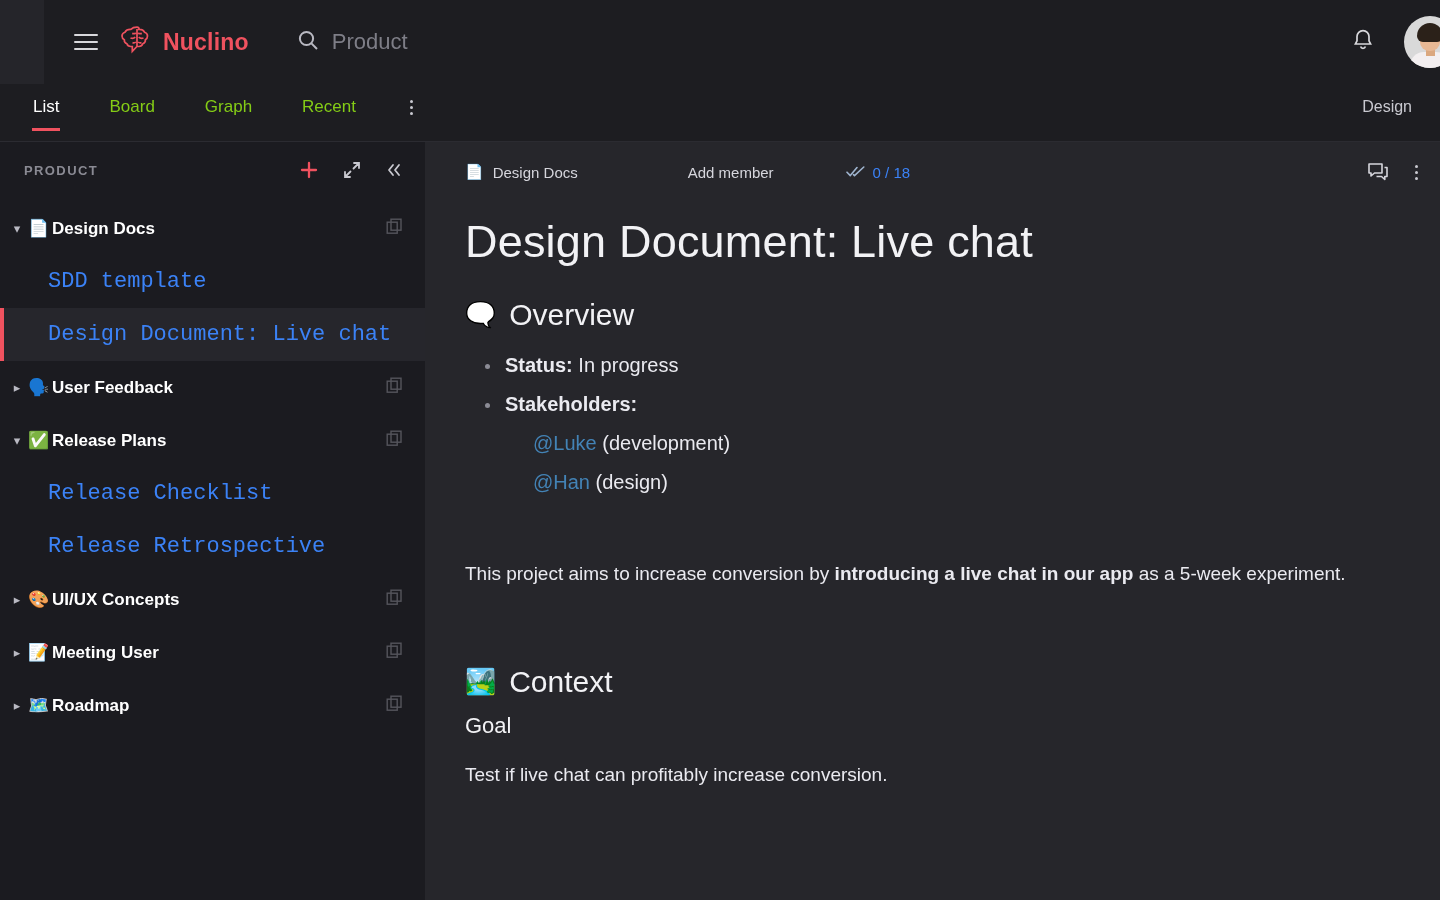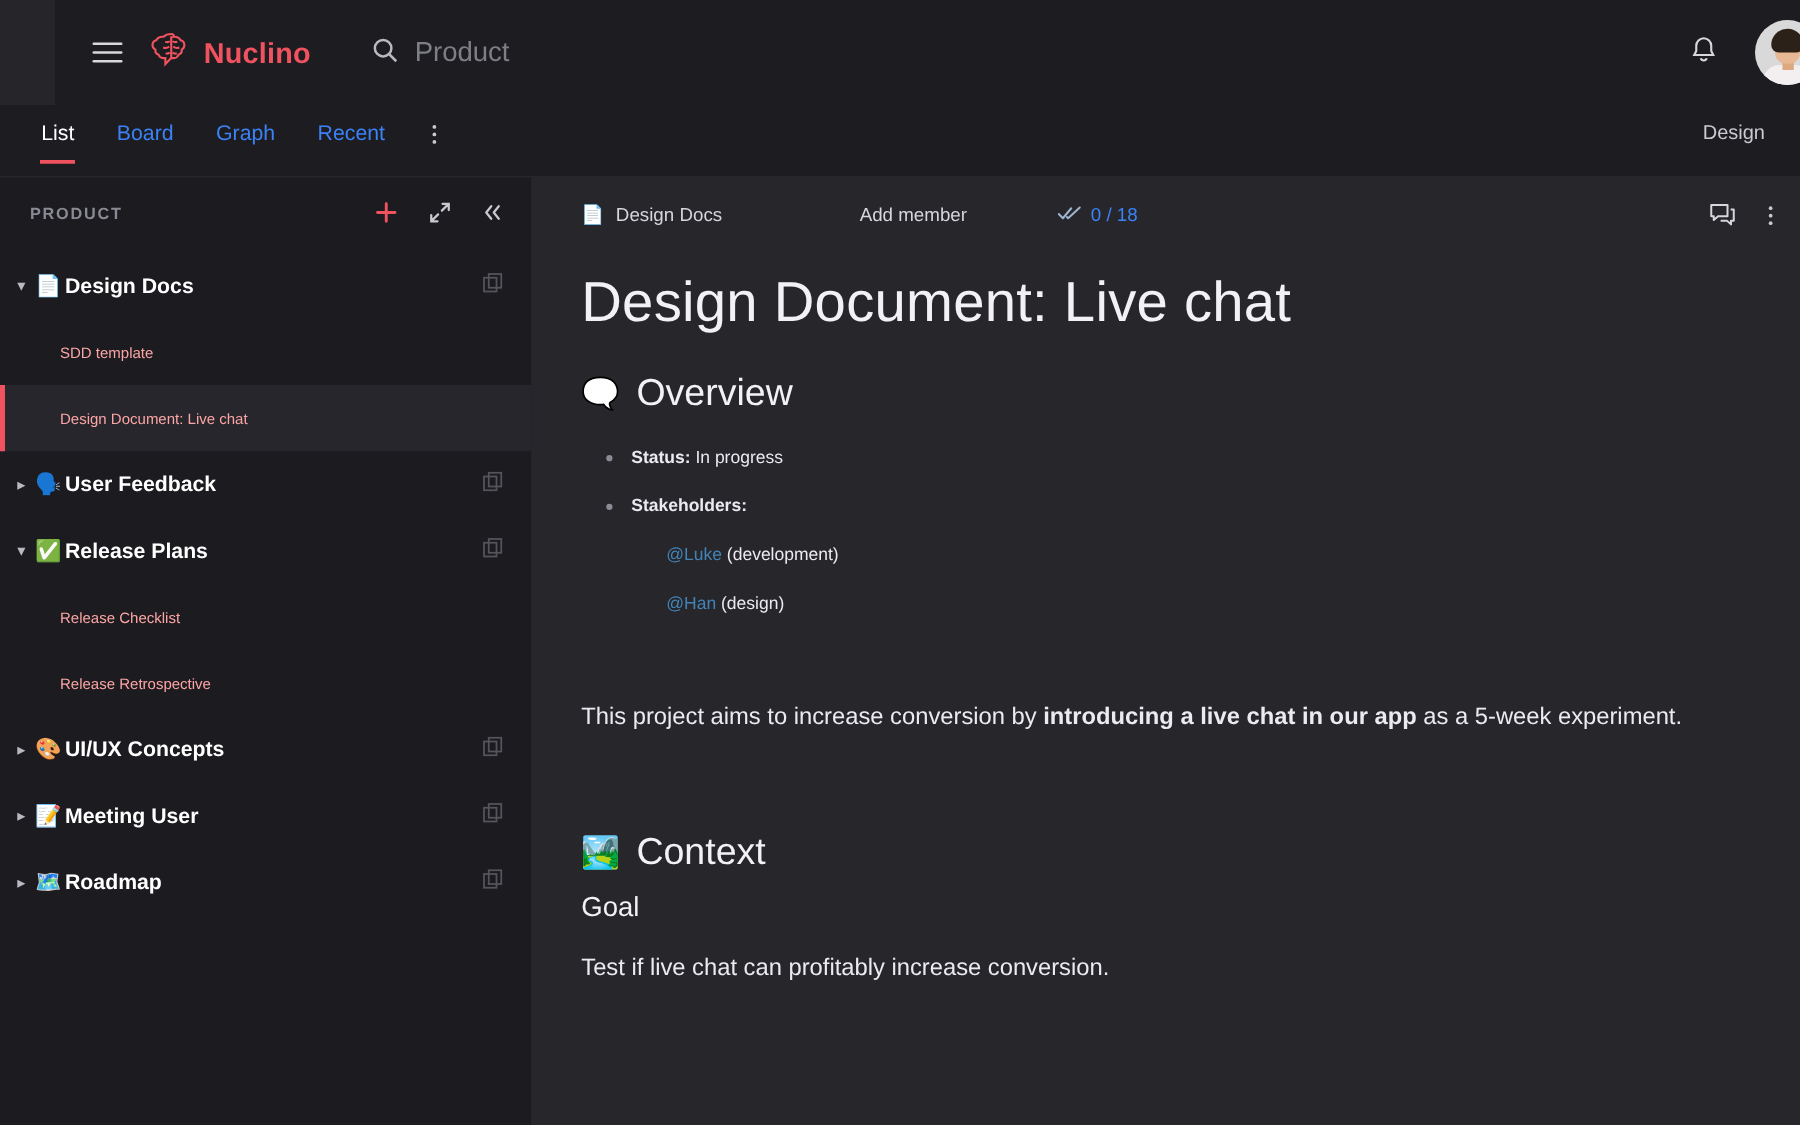--- a/index.html
+++ b/index.html
@@ -56,23 +56,23 @@
   }
 
   
   .tabbar {
     height: 58px; width: 1440px;
     background: #1d1d21;
     display: flex; align-items: flex-start;
     position: relative;
     border-bottom: 1px solid #2b2b31;
   }
-  .tabs { display: flex; align-items: center; height: 46px; padding-left: 16px; gap: 0; }
+  .tabs { display: flex; align-items: center; height: 46px; padding-left: 16px; gap: 16px; }
   .tab {
-    color: #3b82f6; font-size: 17px;
+    color: #84cc16; font-size: 17px;
     padding: 0 17px; height: 46px; line-height: 46px;
     cursor: pointer; position: relative;
   }
   .tab.active { color: #ffffff; }
   .tab.active::after {
     content: ""; position: absolute; left: 16px; right: 16px; bottom: -1px;
     height: 3px; background: #f0525f;
   }
   .tab-more {
     width: 34px; height: 46px; display: flex; align-items: center; justify-content: center;
@@ -116,21 +116,21 @@
   .tree-row.selected::before {
     content: ""; position: absolute; left: 0; top: 0; bottom: 0;
     width: 4px; background: #f0525f;
   }
   .chev {
     width: 18px; text-align: center; color: #b9b9c2; font-size: 13px;
     flex: none; margin-right: 2px; user-select: none;
   }
   .row-emoji { font-size: 17px; width: 24px; flex: none; }
   .cluster-label { color: #ffffff; font-size: 17px; font-weight: bold; }
-  .item-label { color: #fca5a5; font-size: 12px; }
+  .item-label { color: #3b82f6; font-size: 22px; font-family: Liberation Mono, monospace; }
   .row-spacer { flex: 1; }
   .copy-icon { opacity: .45; }
 
   
   .main {
     flex: 1; height: 758px; background: #26262b;
     position: relative; overflow: hidden;
   }
   .doc-toolbar {
     height: 60px; display: flex; align-items: center;
@@ -159,21 +159,21 @@
     margin-bottom: 14px; cursor: text;
   }
   h2.sec .emoji { font-size: 25px; }
   h3.sub {
     color: #f2f2f5; font-size: 22px; font-weight: 400;
     margin-bottom: 16px; cursor: text;
   }
   ul.bullets { list-style: none; padding-left: 18px; margin-bottom: 4px; }
   ul.bullets > li {
     position: relative; padding-left: 22px;
-    color: #eaeaf0; font-size: 14px; line-height: 39px;
+    color: #eaeaf0; font-size: 20px; line-height: 39px;
   }
   ul.bullets > li::before {
     content: ""; position: absolute; left: 2px; top: 18px;
     width: 5px; height: 5px; border-radius: 50%; background: #8b8b95;
   }
   ul.bullets ul { list-style: none; padding-left: 28px; }
   .b { font-weight: bold; }
   .mention { color: #4383b6; cursor: pointer; }
   p.para {
     color: #eaeaf0; font-size: 19px; line-height: 39px;

